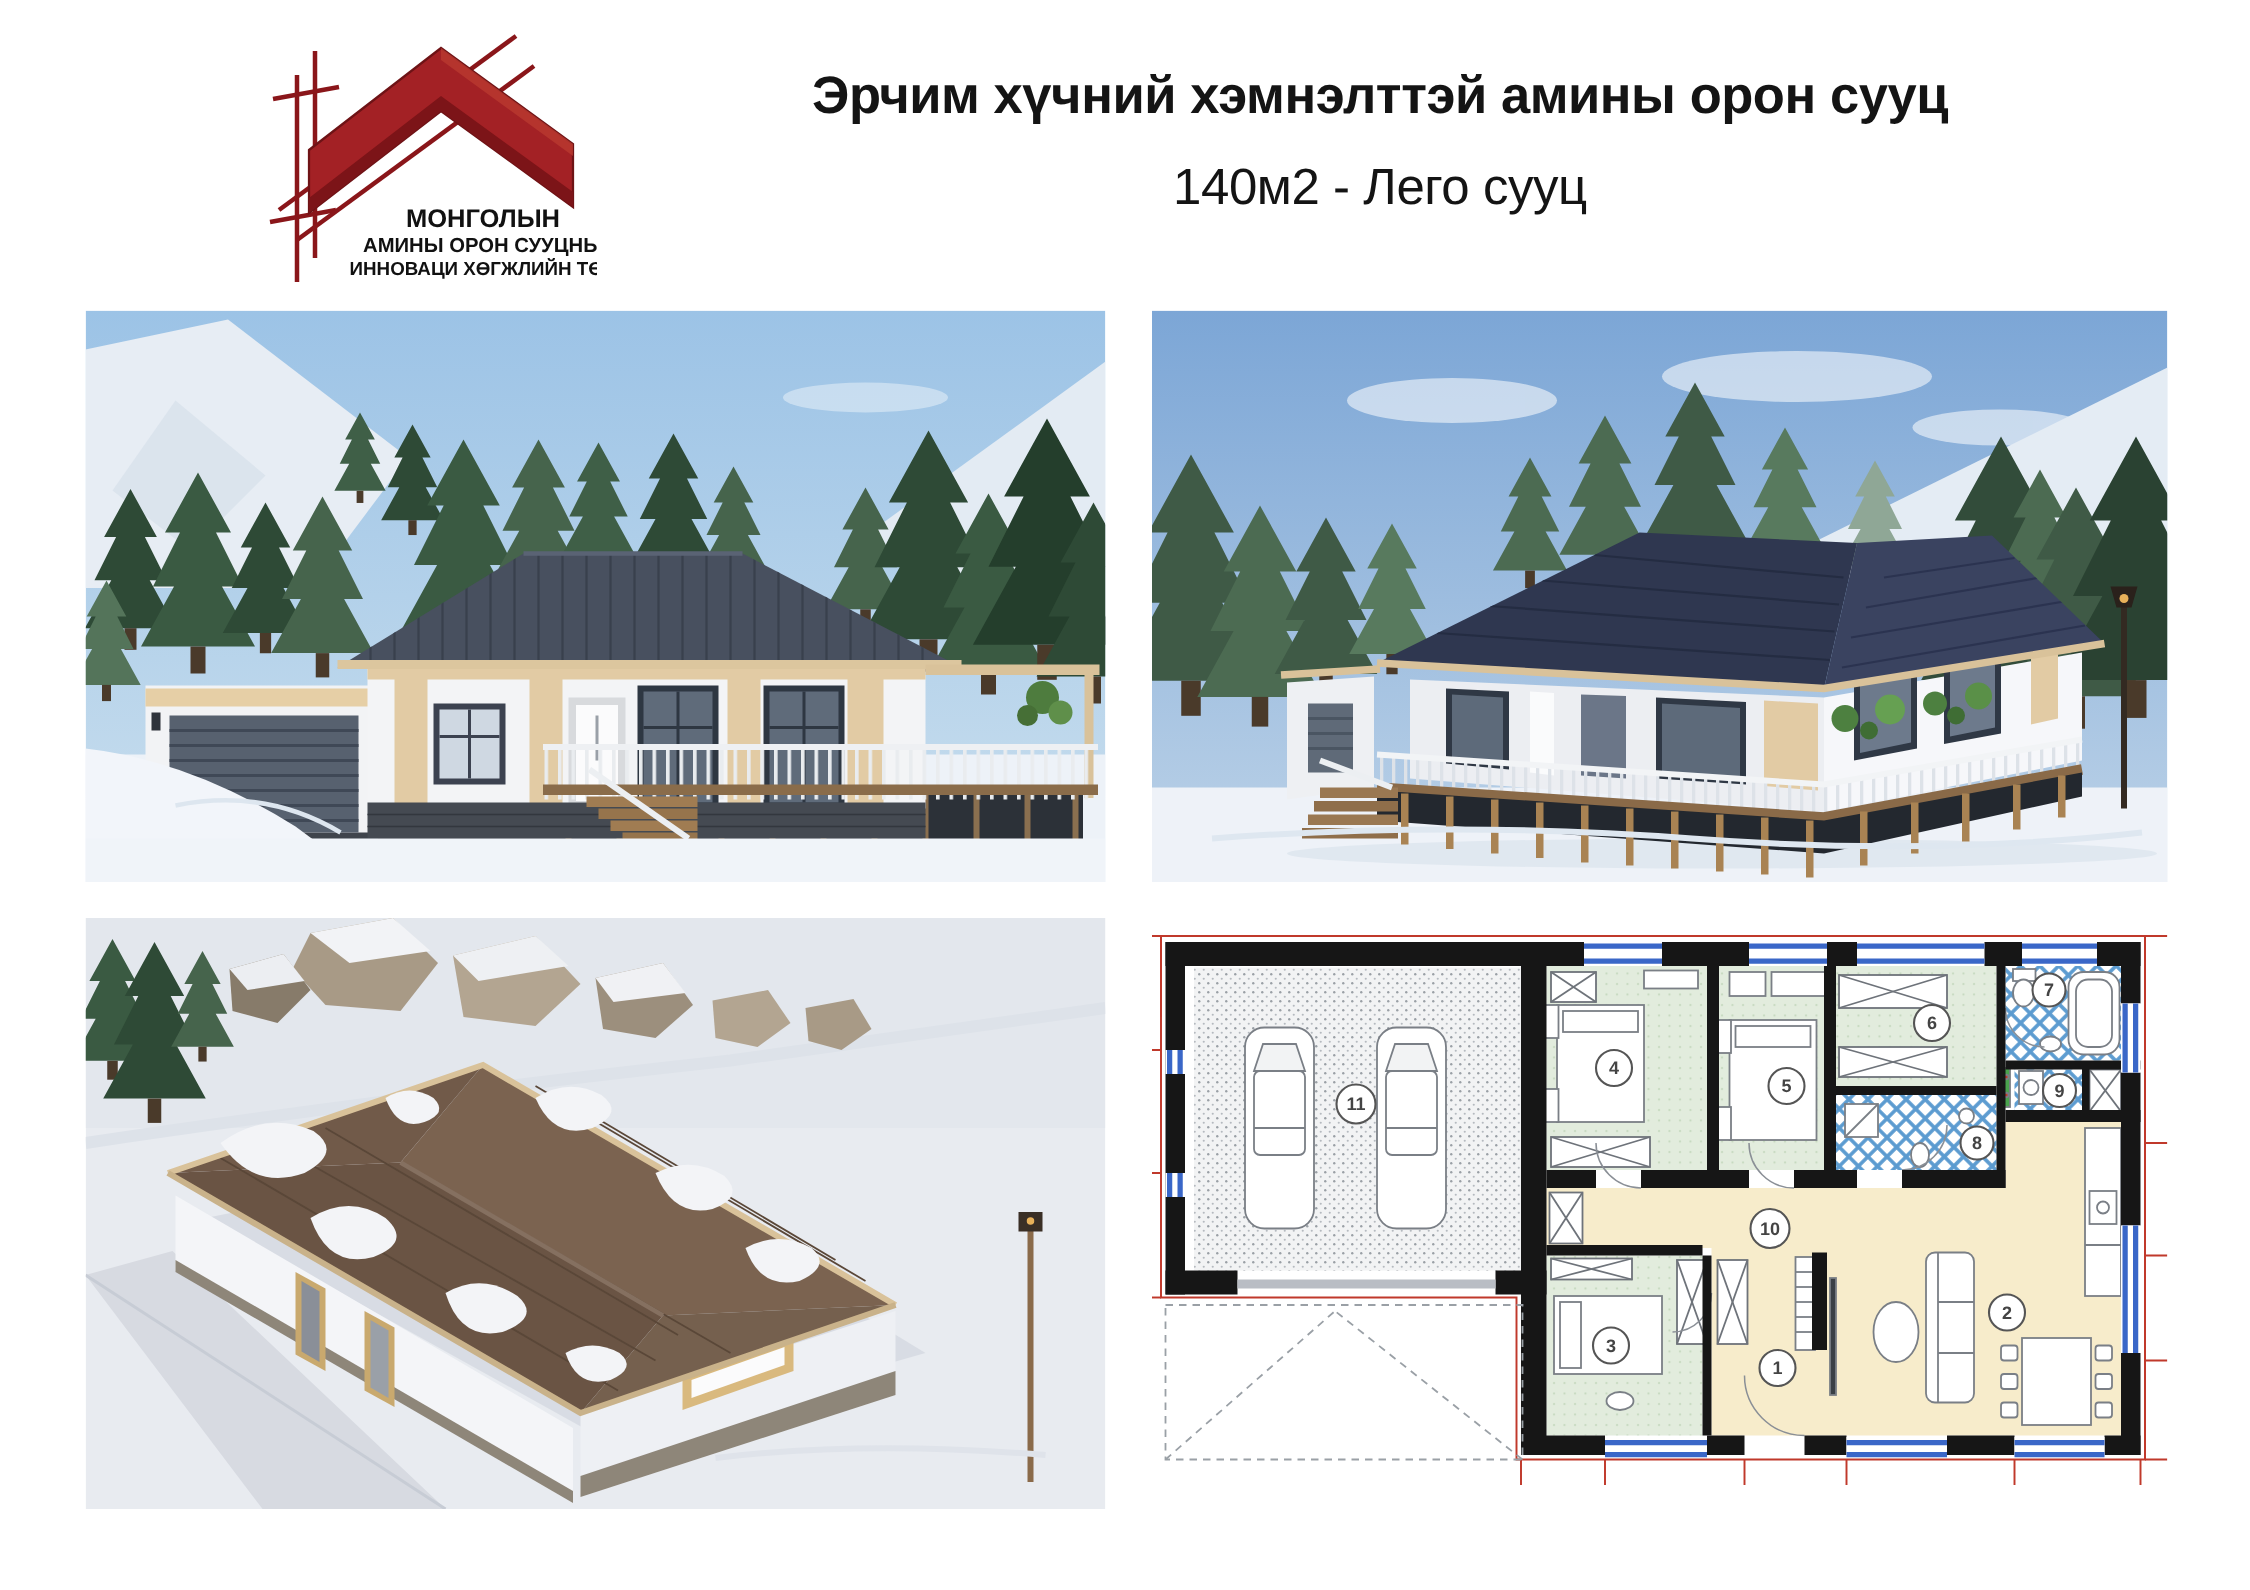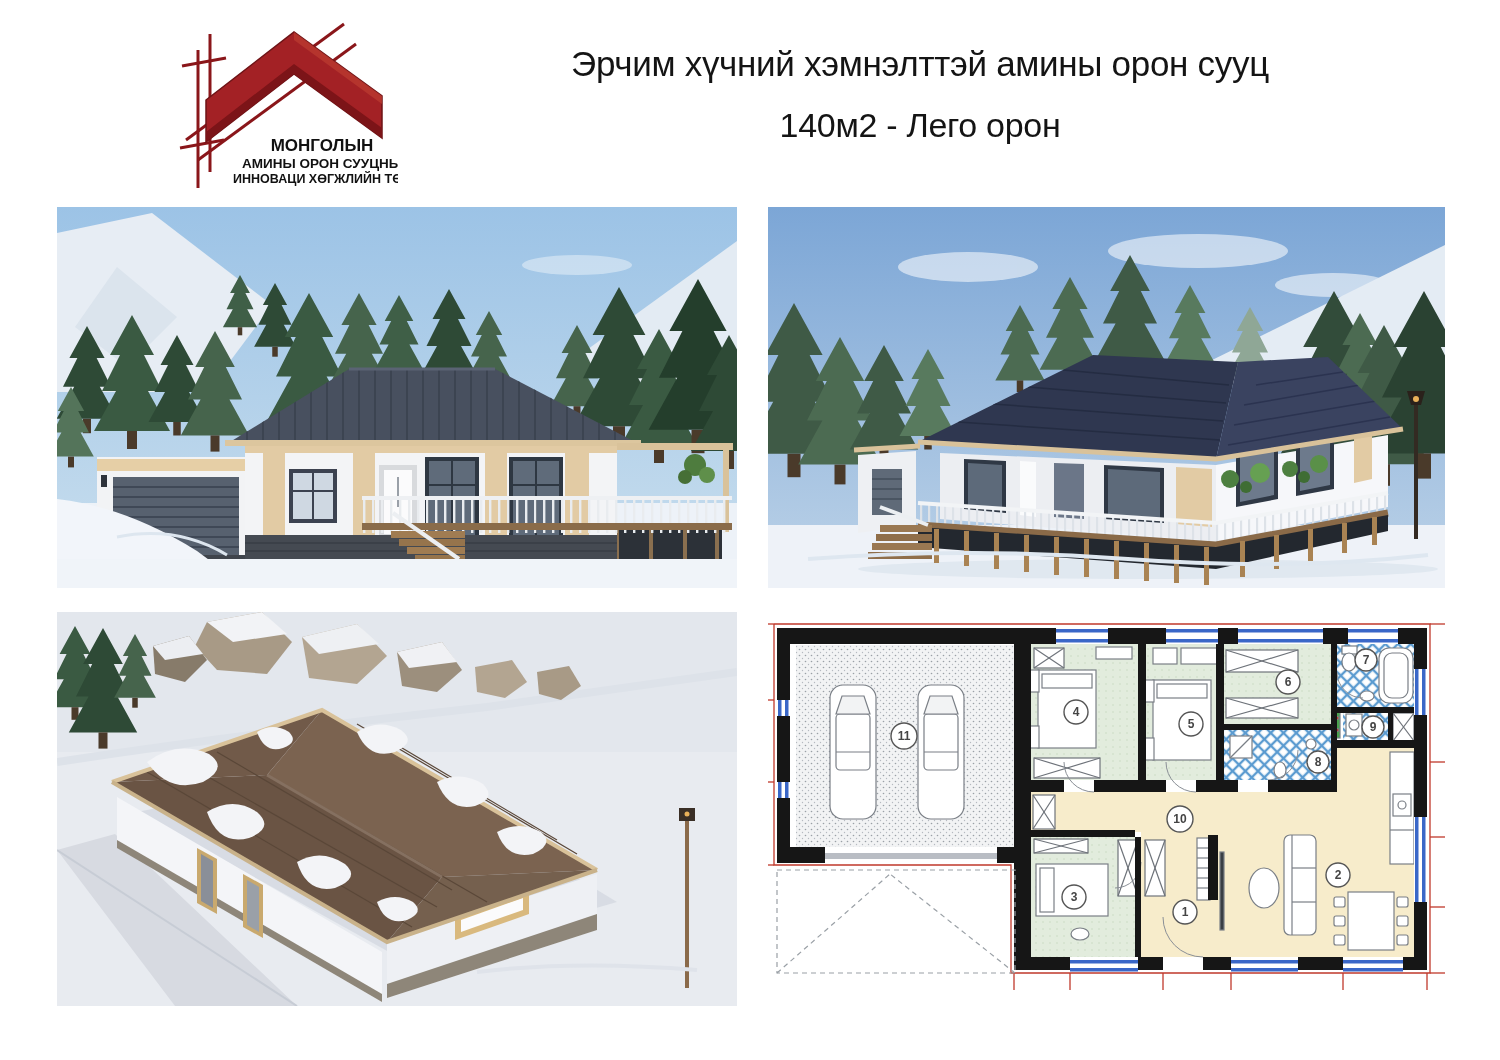--- a/index.html
+++ b/index.html
@@ -1,19 +1,19 @@
 <!DOCTYPE html>
 <html><head>
 <meta charset="utf-8">
 <style>
   html,body{margin:0;padding:0;background:#ffffff;}
   #page{position:relative;width:1500px;height:1060px;background:#ffffff;overflow:hidden;
         font-family:"Liberation Sans", sans-serif;}
   .title-block{position:absolute;left:430px;top:0;width:980px;text-align:center;color:#141414;}
-  .title-line1{position:absolute;left:0;top:44px;width:100%;font-size:35px;letter-spacing:-0.3px;}
+  .title-line1{position:absolute;left:0;top:44px;width:100%;font-size:35px;letter-spacing:-0.3px;font-weight:bold;}
   .title-line2{position:absolute;left:0;top:106px;width:100%;font-size:34px;letter-spacing:-0.3px;}
   .panel{position:absolute;overflow:hidden;background:#fff;}
   #panel-front{left:57px;top:207px;width:680px;height:381px;}
   #panel-persp{left:768px;top:207px;width:677px;height:381px;}
   #panel-aerial{left:57px;top:612px;width:680px;height:394px;}
   #panel-plan{left:768px;top:612px;width:677px;height:394px;}
   #logo{position:absolute;left:176px;top:20px;width:222px;height:168px;}
   svg{display:block;}
 </style>
 </head>
@@ -37,21 +37,21 @@
     </g>
     <g fill="#111111" font-weight="bold" text-anchor="middle">
       <text x="146" y="131" font-size="17">МОНГОЛЫН</text>
       <text x="146" y="148" font-size="13.5">АМИНЫ ОРОН СУУЦНЫ</text>
       <text x="146" y="163" font-size="12.5">ИННОВАЦИ ХӨГЖЛИЙН ТӨВ</text>
     </g>
   </svg>
 
   <div class="title-block">
     <div class="title-line1">Эрчим хүчний хэмнэлттэй амины орон сууц</div>
-    <div class="title-line2">140м2 - Лего орон</div>
+    <div class="title-line2">140м2 - Лего сууц</div>
   </div>
 
   <div class="panel" id="panel-front">
   <svg viewBox="0 0 680 381" width="680" height="381">
     <defs>
       <linearGradient id="sky1" x1="0" y1="0" x2="0" y2="1">
         <stop offset="0" stop-color="#9cc3e6"></stop>
             <stop offset="1" stop-color="#cadfee"></stop>
       </linearGradient>
       <g id="pine">

